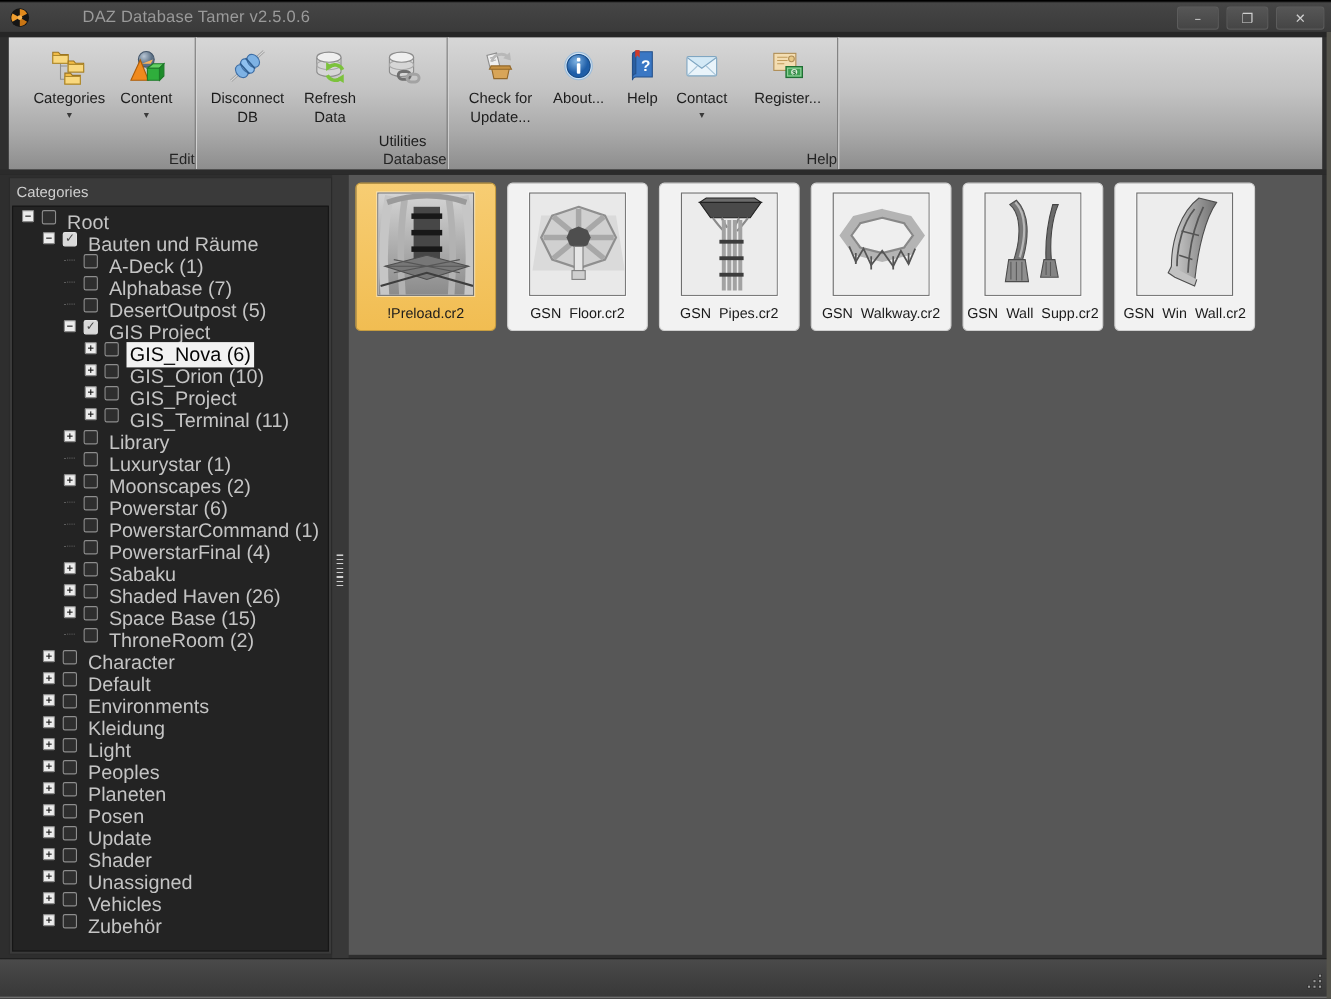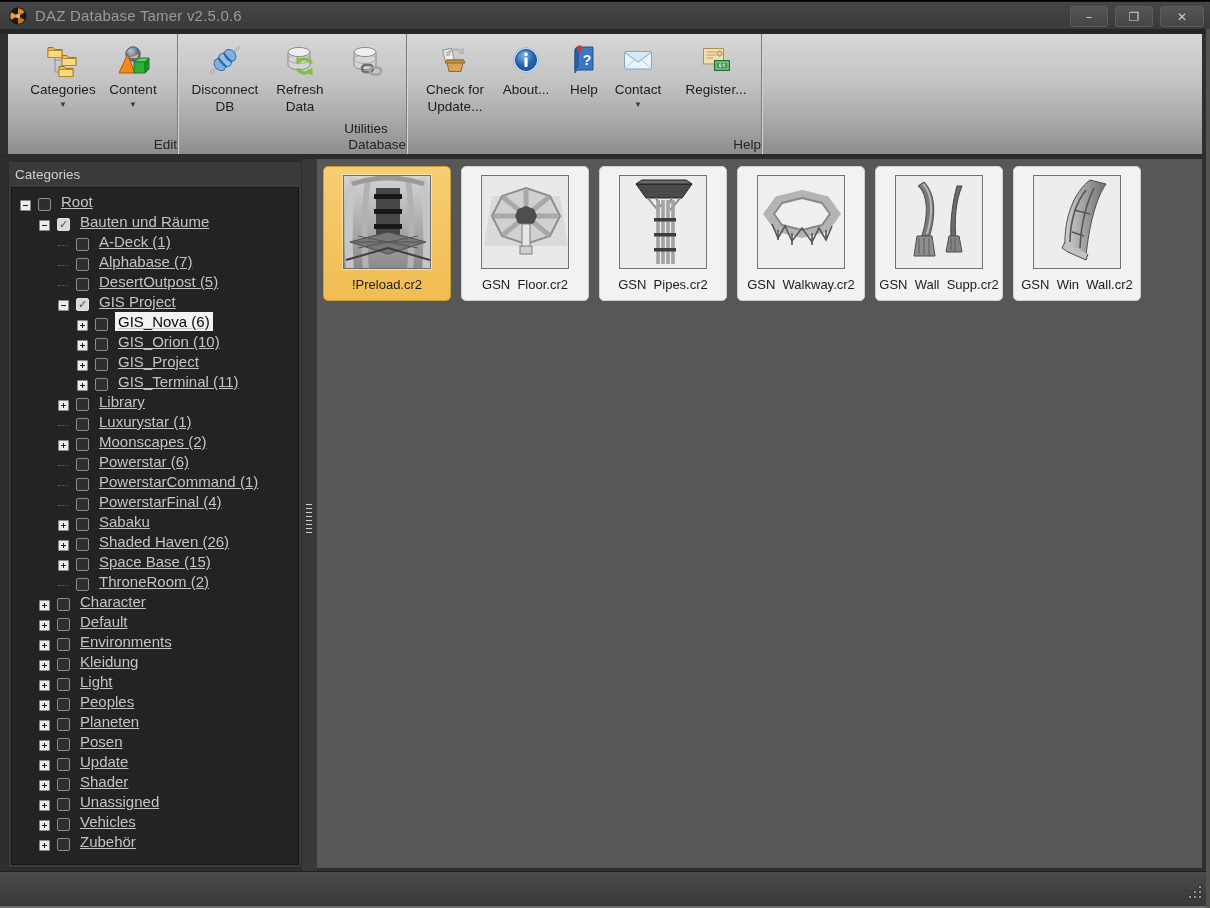--- a/index.html
+++ b/index.html
@@ -5,21 +5,21 @@
   html,body{margin:0;padding:0;background:#111;}
   *{box-sizing:border-box;}
   .window{
     position:relative;width:1210px;height:908px;overflow:hidden;
     font-family:"Liberation Sans","DejaVu Sans",sans-serif;
     background:#303030;border-top:1px solid #000;
   }
   
   .titlebar{position:absolute;left:0;top:0;width:100%;height:28px;
     background:linear-gradient(#464646,#3a3a3a);border-top:1px solid #101010;
-    display:flex;align-items:center;}
+    display:flex;align-items:center;gap:40px;}
   .app-icon{width:18px;height:18px;margin:0 8px 0 9px;flex:0 0 auto;}
   .title-text{color:#9a9a9a;font-size:15px;letter-spacing:.2px;}
   .win-controls{position:absolute;right:6px;top:4px;display:flex;gap:7px;}
   .win-btn{width:38px;height:21px;border:1px solid #5c5c5c;border-radius:3px;
     background:linear-gradient(#565656,#454545);color:#cfcfcf;font-size:12px;
     display:flex;align-items:center;justify-content:center;cursor:default;
     font-family:"DejaVu Sans",sans-serif;line-height:1;}
   .win-btn.close{width:44px;}
   
   .tb-gap{position:absolute;left:0;top:28px;width:100%;height:5px;background:#262626;}
@@ -39,21 +39,21 @@
   .rbtn .rline{color:#1c1c1c;font-size:13.5px;line-height:17px;text-align:center;white-space:nowrap;}
   .rbtn .rdrop{color:#3a3a3a;font-size:8px;line-height:9px;margin-top:2px;}
   
   .ribbon-under{position:absolute;left:0;top:153px;width:100%;height:5px;background:#2b2b2b;}
   .body{position:absolute;left:0;top:158px;width:100%;height:713px;background:#2e2e2e;}
   .left-panel{position:absolute;left:8px;top:2px;width:294px;bottom:4px;background:#3a3a3a;
     border:1px solid #2a2a2a;}
   .panel-title{color:#cfcfcf;font-size:13.5px;padding:5px 0 4px 6px;}
   .tree{position:absolute;left:2px;right:2px;top:25px;bottom:2px;background:#232323;
     border:1px solid #161616;overflow:hidden;padding-top:3px;}
-  .trow{height:20px;display:flex;align-items:flex-end;font-size:15px;color:#c4c4c4;white-space:nowrap;text-decoration:underline;}
+  .trow{height:20px;display:flex;align-items:flex-start;font-size:18px;color:#c4c4c4;white-space:nowrap;}
   .exp{position:relative;width:11px;height:11px;flex:0 0 11px;background:#ececec;
     border:1px solid #8a8a8a;border-radius:1px;}
   .exp::before{content:"";position:absolute;left:2px;right:2px;top:4px;height:1px;background:#1a1a1a;}
   .exp.plus::after{content:"";position:absolute;top:2px;bottom:2px;left:4px;width:1px;background:#1a1a1a;}
   .stub{position:relative;width:11px;height:11px;flex:0 0 11px;}
   .stub::before{content:"";position:absolute;left:0;right:1px;top:5px;border-top:1px dotted #5c5c5c;}
   .cbx{position:relative;width:13px;height:13px;flex:0 0 13px;margin-left:7px;
     background:#2e2e2e;border:1px solid #8d8d8d;border-radius:2px;}
   .cbx.checked{background:#d9d9d9;border-color:#e2e2e2;}
   .cbx.checked::after{content:"✓";position:absolute;left:1px;top:-1px;color:#4a4a4a;font-size:11px;line-height:13px;}

